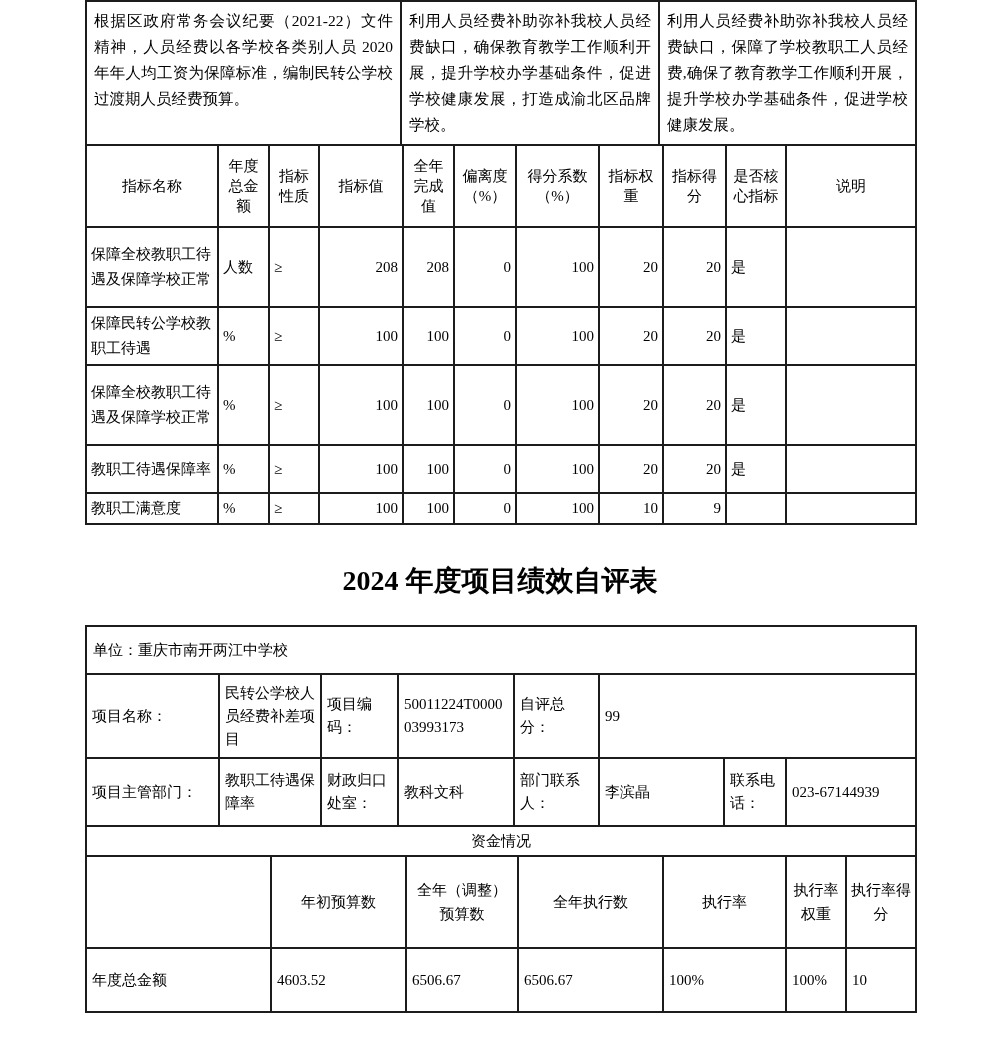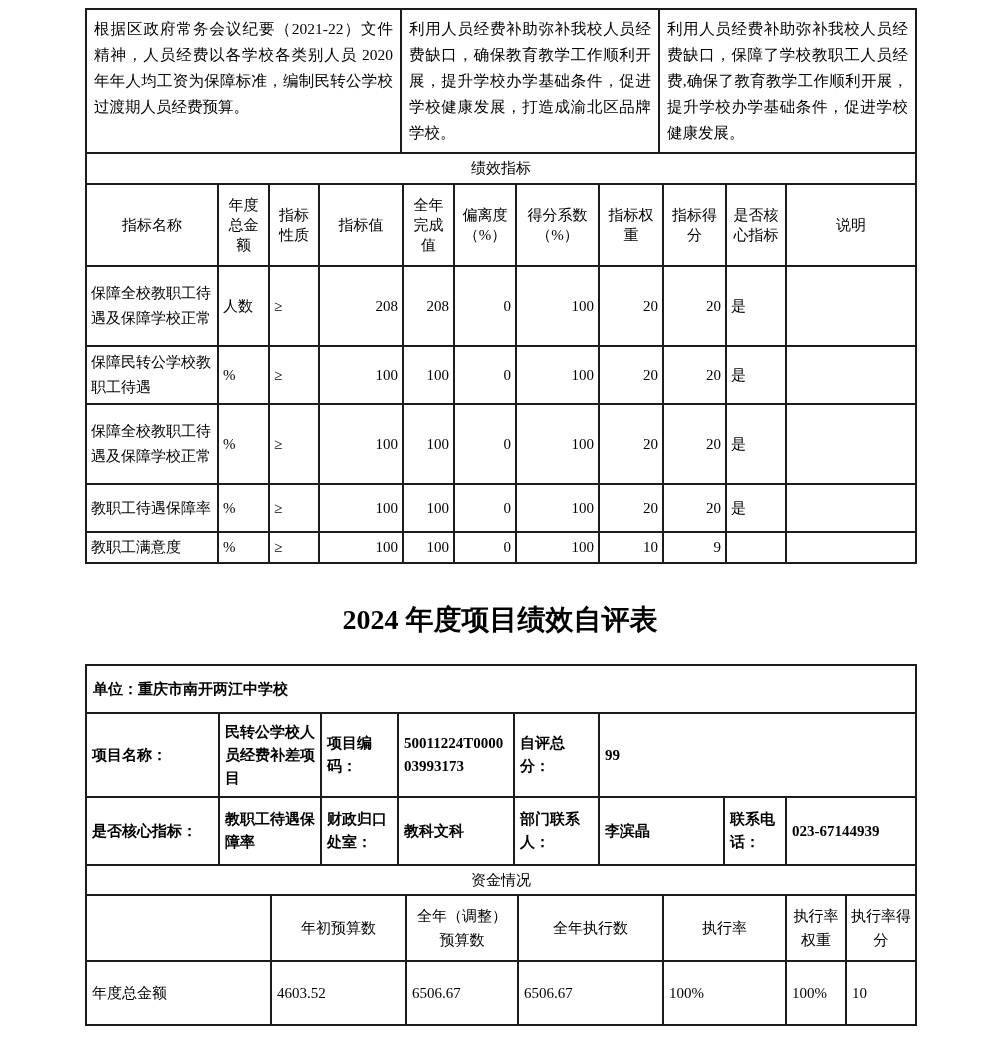--- a/index.html
+++ b/index.html
@@ -3,21 +3,21 @@
 <meta charset="utf-8">
 <style>
   * { margin: 0; padding: 0; box-sizing: border-box; }
   html, body { background: #ffffff; }
   body {
     width: 1000px; height: 1049px;
     font-family: "Liberation Serif", "DejaVu Serif", serif;
     color: #000;
     overflow: hidden;
   }
-  .sheet { width: 830px; margin-left: 85px; padding-top: 8px; }
+  .sheet { width: 830px; margin-left: 85px; }
 
   table { border-collapse: collapse; table-layout: fixed; width: 830px; }
   .stack { margin-top: -2px; }
   td, th { border: 2px solid #1c1c1c; font-weight: normal; font-size: 15px; vertical-align: middle; overflow: hidden; }
 
   
   .top-note td { vertical-align: top; padding: 6px 7px 4px 7px; line-height: 26px; text-align: justify; font-size: 15.5px; }
 
   .band td { text-align: center; height: 28px; padding: 2px; }
 
@@ -27,25 +27,25 @@
   .perf .num { text-align: right; padding-right: 4px; }
   .perf .txt { text-align: left; }
 
   .doc-title {
     text-align: center; font-weight: bold;
     font-size: 28px; line-height: 44px;
     margin: 34px 0 22px 0;
     font-family: "Liberation Serif", "DejaVu Serif", serif;
   }
 
-  .info td { padding: 3px 5px; line-height: 23px; text-align: left; font-weight: bold; }
+  .info td { padding: 3px 5px; line-height: 23px; text-align: left; }
   .info .unit-row td { height: 48px; vertical-align: middle; padding-left: 6px; }
 
   .fund th { text-align: center; padding: 2px 4px; line-height: 24px; }
-  .fund .h-row { height: 66px; }
+  .fund .h-row { height: 92px; }
   .fund td { padding: 2px 5px; line-height: 24px; }
   .fund .num { text-align: left; padding-right: 5px; }
 </style>
 </head>
 <body>
 
 <div class="sheet">
 
   <table class="top-note">
     <colgroup>
@@ -70,23 +70,20 @@
         <col style="width:84px">
       <col style="width:51px">
         <col style="width:62px">
         <col style="width:83px">
         <col style="width:64px">
       <col style="width:63px">
         <col style="width:60px">
         <col style="width:130px">
     </colgroup>
     <tbody>
-        <tr class="band">
-      <td colspan="11">绩效指标</td>
-    </tr>
     <tr class="h-row">
       <th>指标名称</th>
       <th>年度总金额</th>
       <th>指标性质</th>
       <th>指标值</th>
       <th>全年完成值</th>
       <th>偏离度（%）</th>
       <th>得分系数（%）</th>
       <th>指标权重</th>
       <th>指标得分</th>
@@ -201,21 +198,21 @@
         <col style="width:102px">
         <col style="width:77px">
         <col style="width:116px">
       <col style="width:85px">
         <col style="width:125px">
         <col style="width:62px">
         <col style="width:130px">
     </colgroup>
     <tbody>
         <tr style="height:68px">
-      <td>是否核心指标：</td>
+      <td>项目主管部门：</td>
       <td>教职工待遇保障率</td>
       <td>财政归口处室：</td>
       <td>教科文科</td>
       <td>部门联系人：</td>
       <td>李滨晶</td>
       <td>联系电话：</td>
       <td>023-67144939</td>
     </tr>
   </tbody>
     </table>

